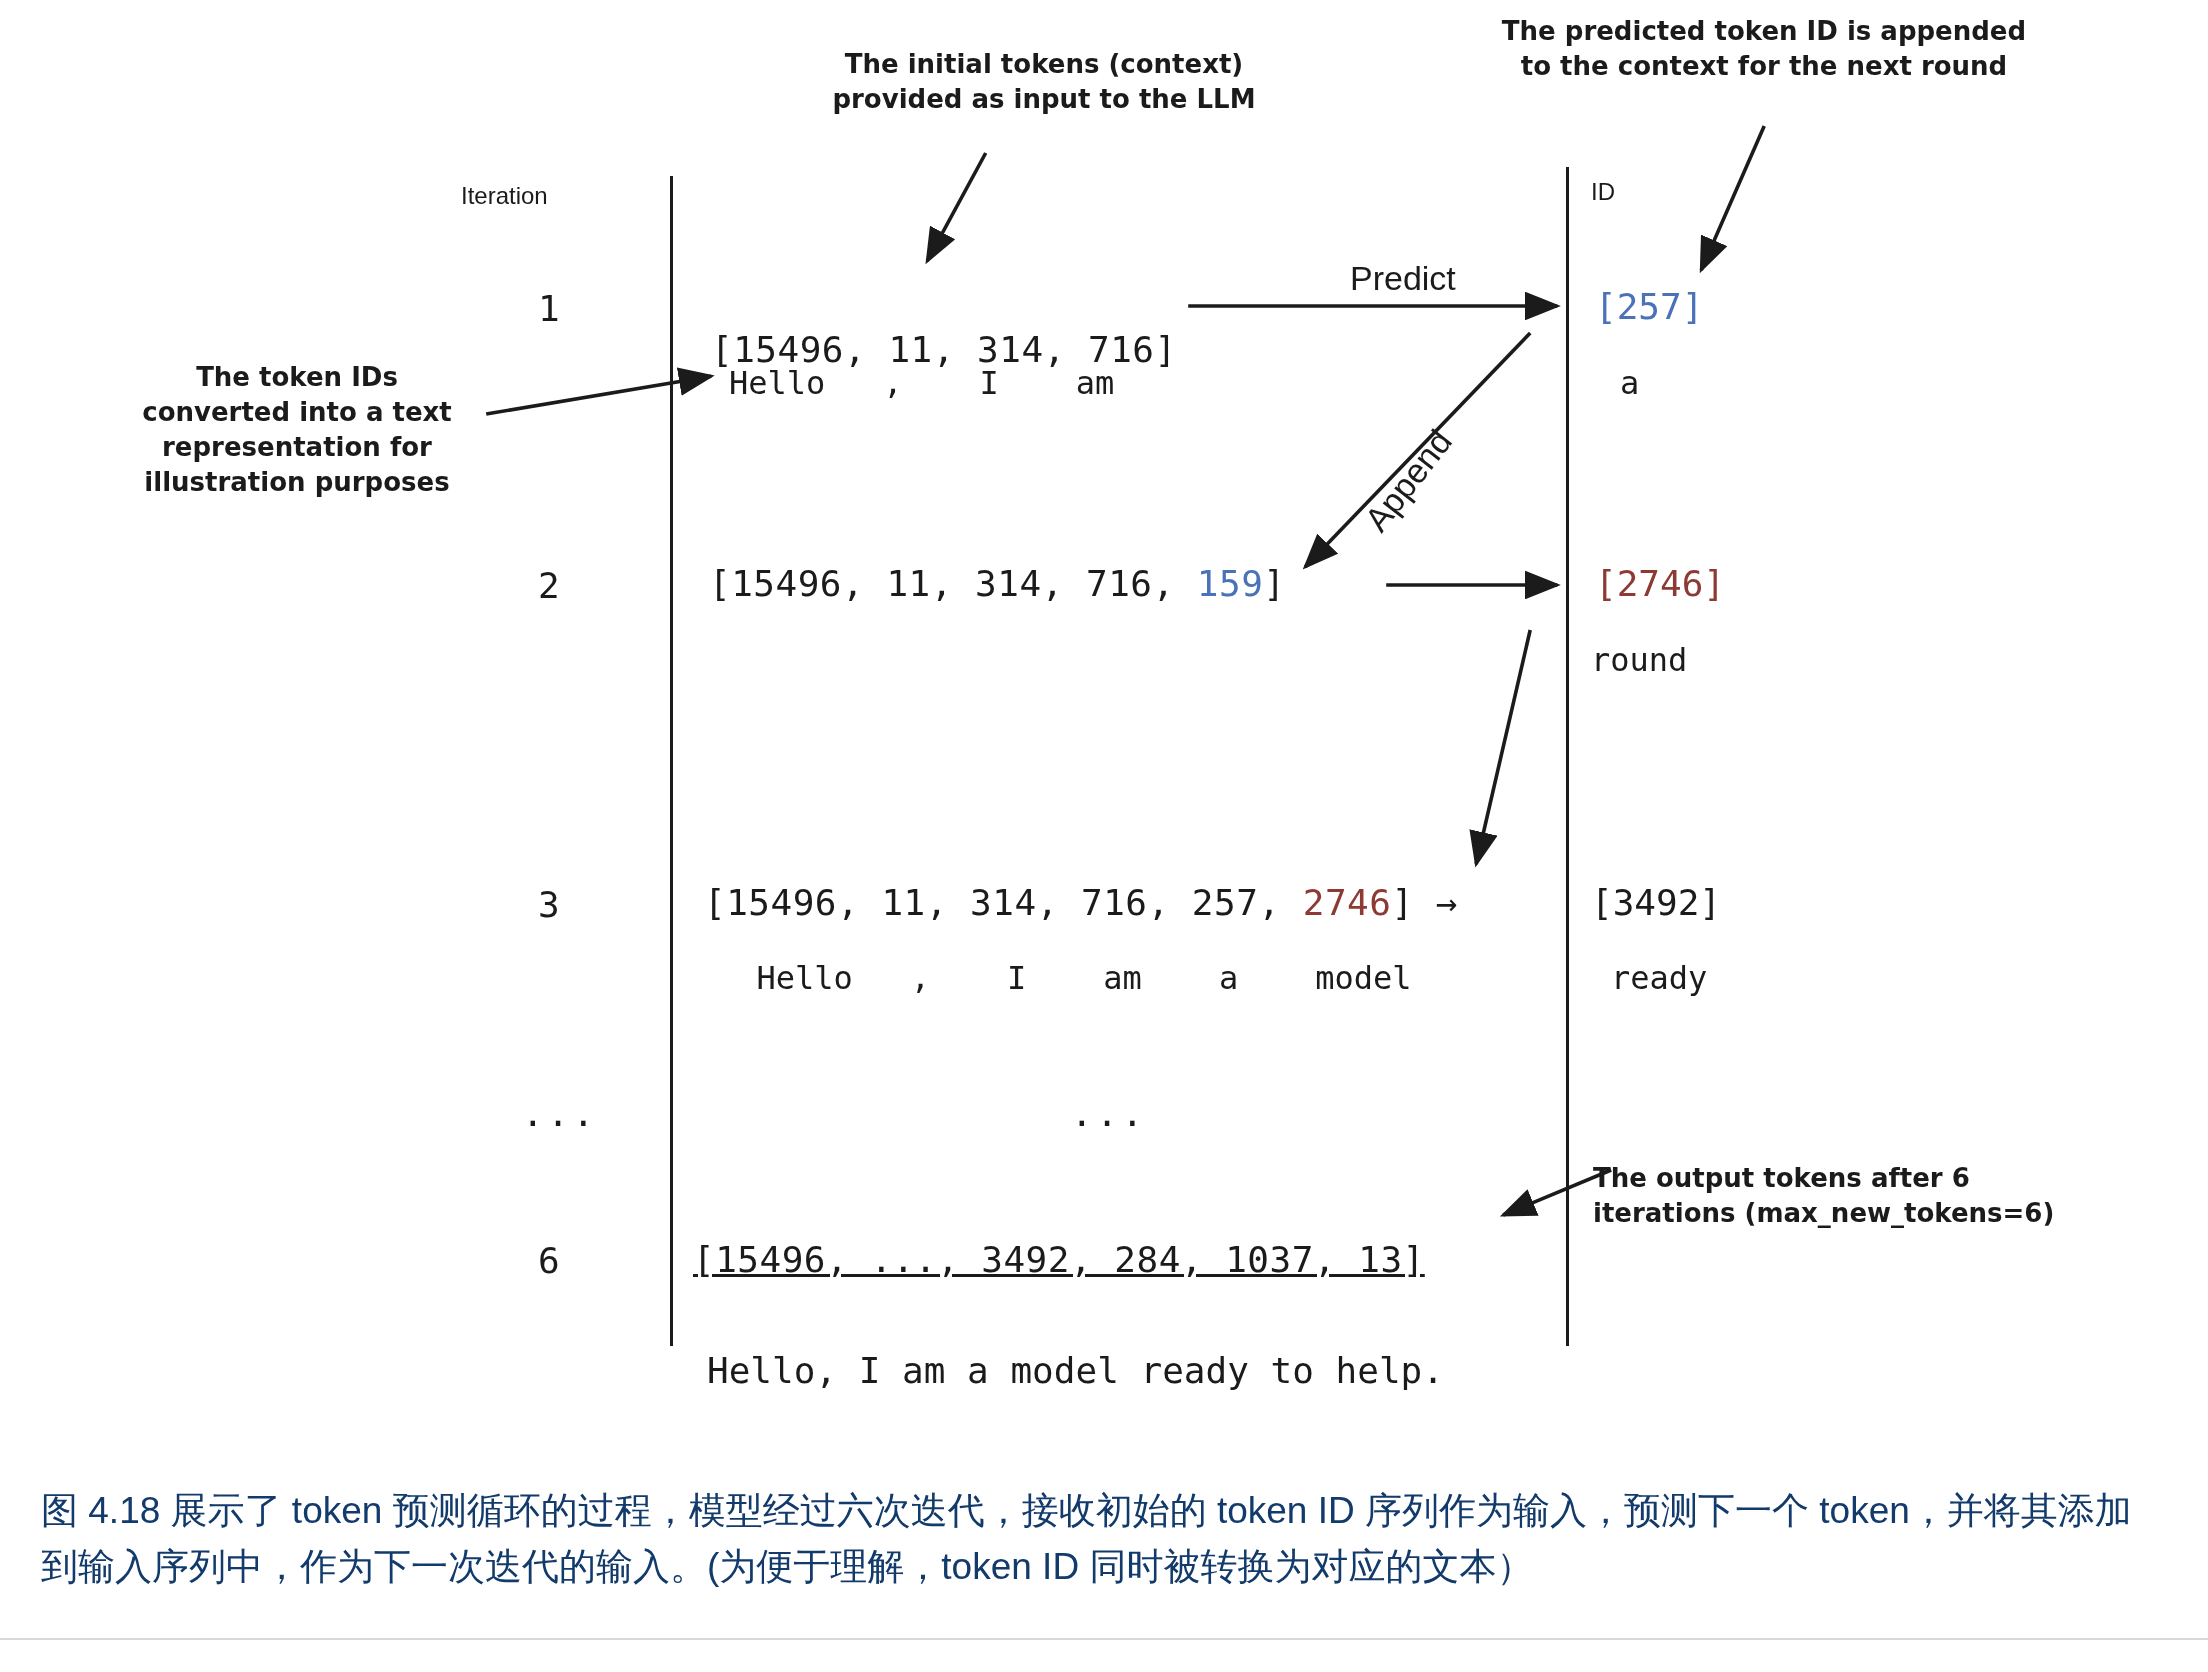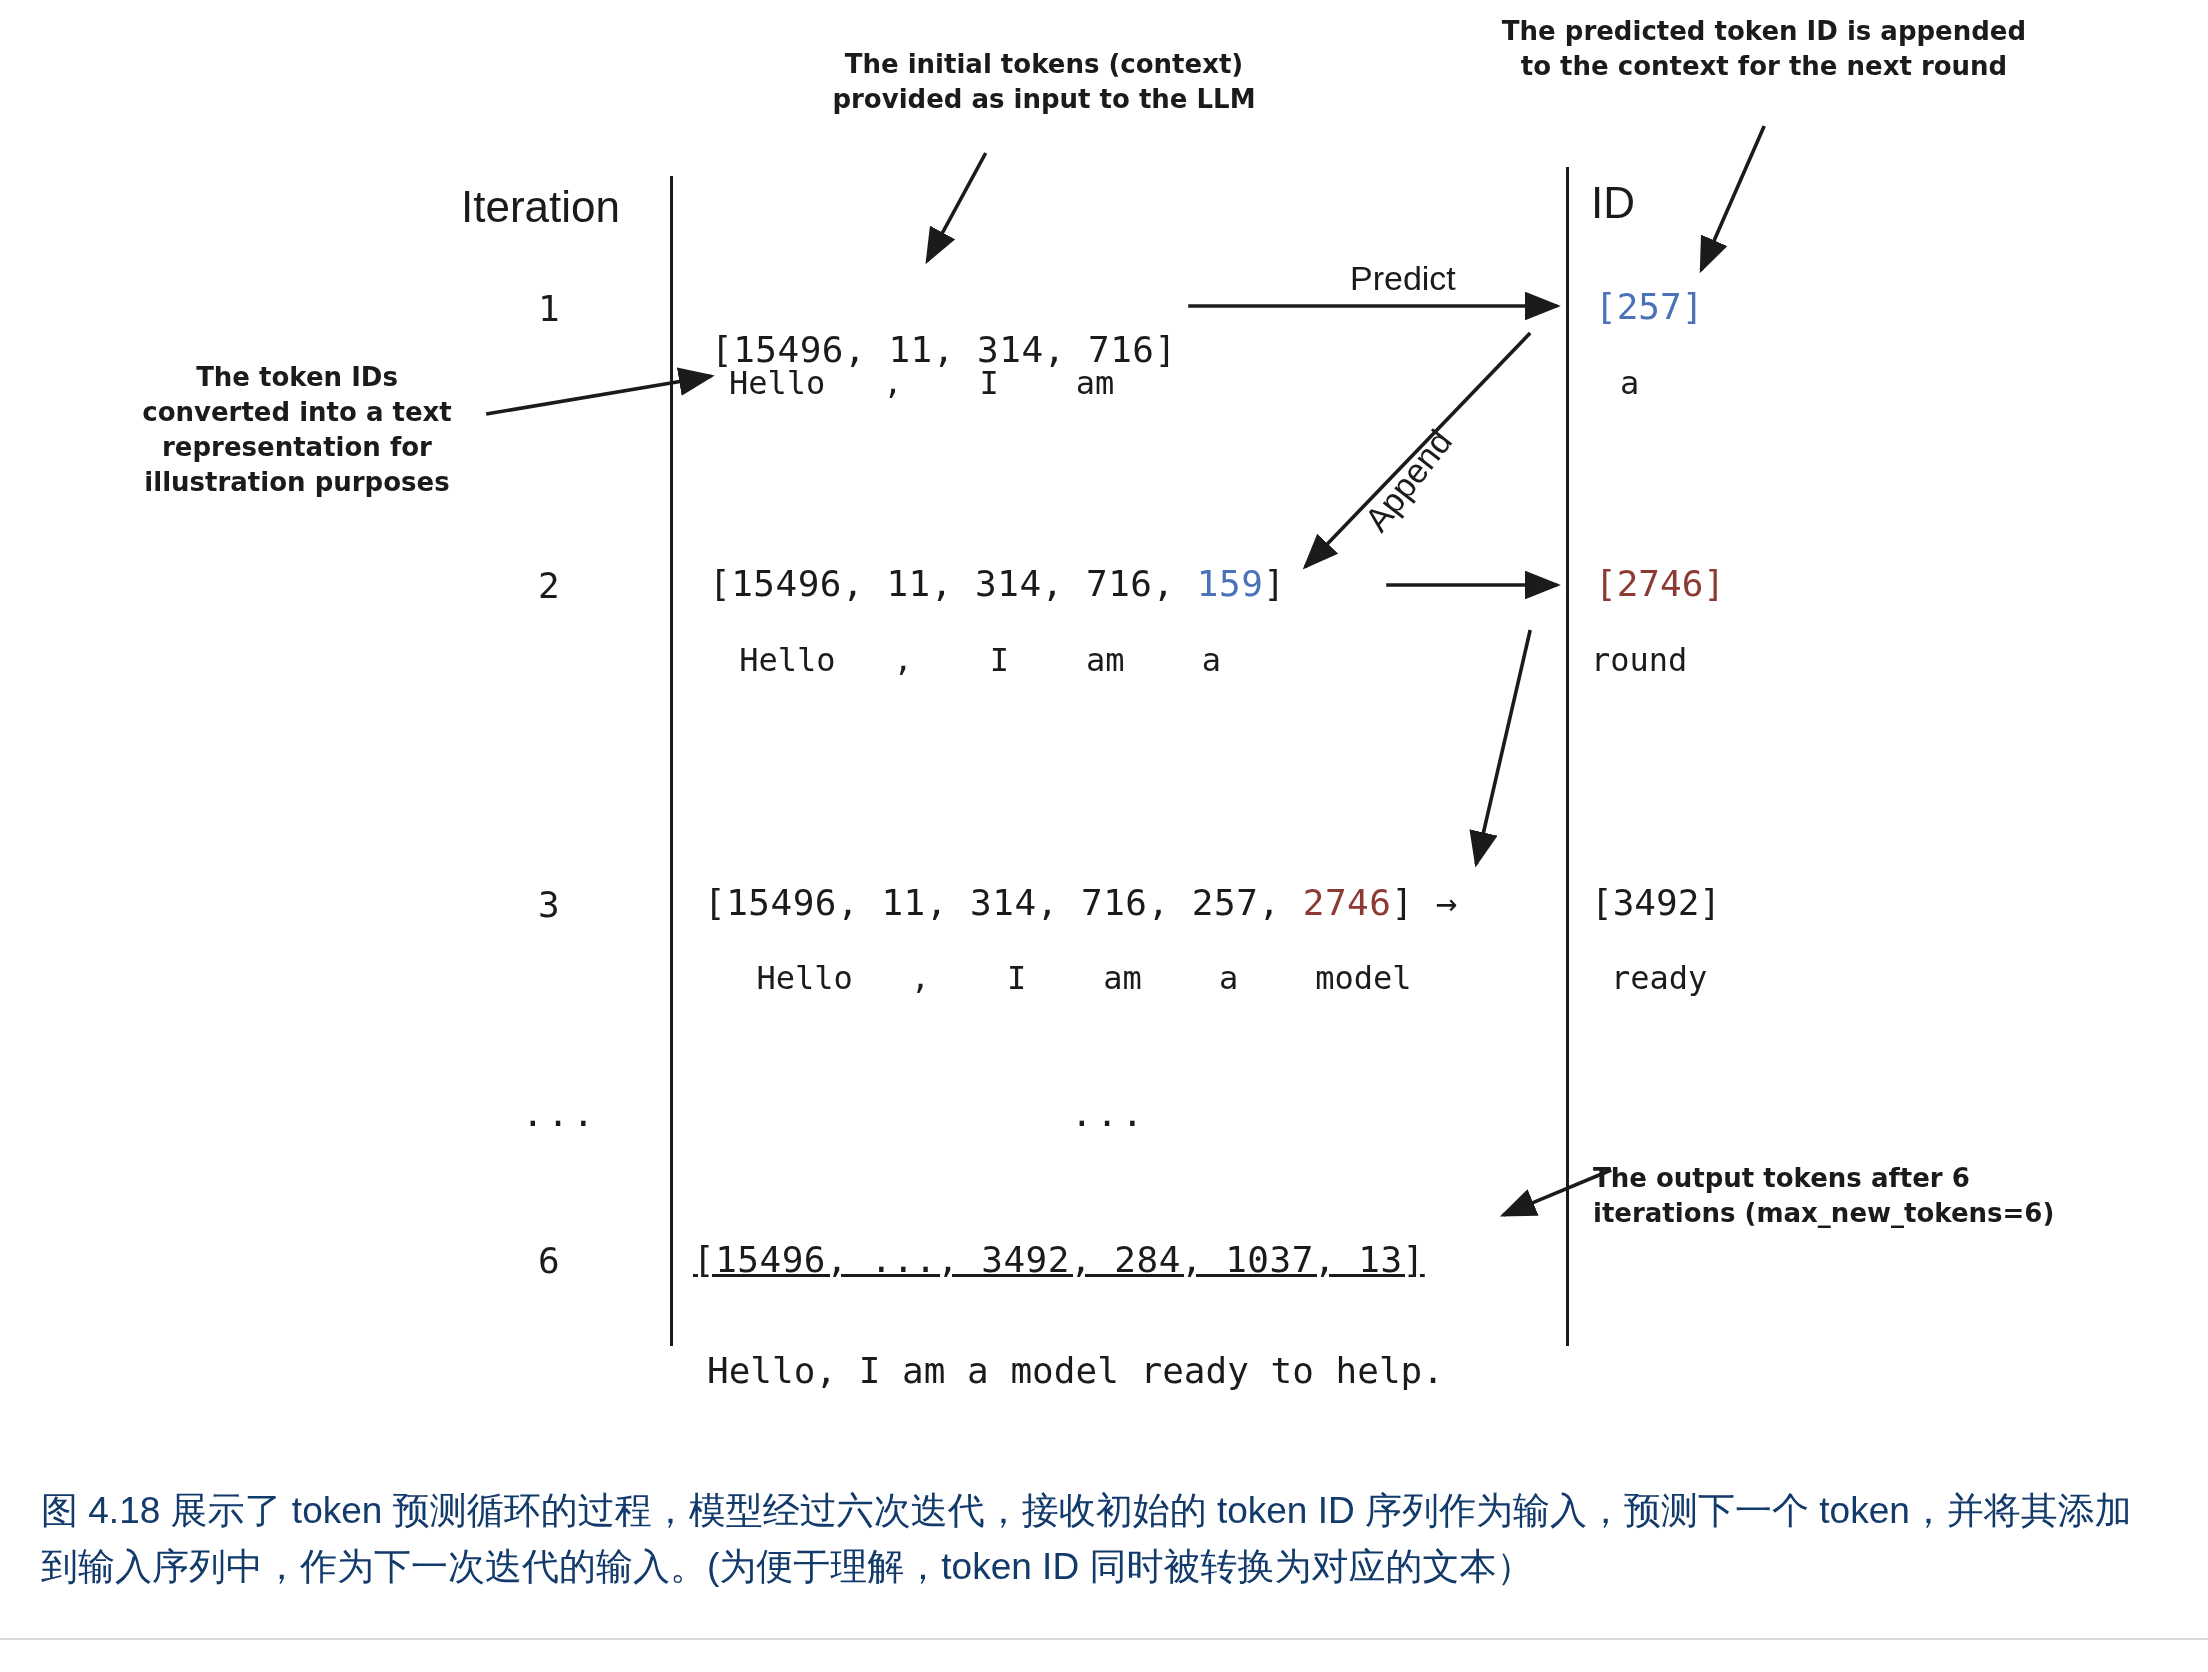--- a/index.html
+++ b/index.html
@@ -26,21 +26,21 @@
     font-weight: bold;
     font-size: 26px;
     color: #1b1b1b;
     line-height: 1.35;
     text-align: center;
     white-space: pre-line;
   }
   .label {
     position: absolute;
     font-family: "Liberation Sans", sans-serif;
-    font-size: 44px;
+    font-size: 24px;
     color: #1b1b1b;
   }
   .iter-num {
     position: absolute;
     font-family: "DejaVu Sans Mono", monospace;
     font-size: 36px;
     color: #1b1b1b;
   }
   .seq {
     position: absolute;
@@ -152,21 +152,20 @@
   <div class="append-label" style="left:1357px; top:515px;">Append</div>
 
   <div class="iter-num" style="left:538px; top:288px;">1</div>
   <div class="seq" style="left:711px; top:286px;margin-top:43px;">[15496, 11, 314, 716]</div>
   <div class="words" style="left:729px; top:364px;">Hello   ,    I    am</div>
   <div class="idval" style="left:1595px; top:286px; color:#4a72b8;">[257]</div>
   <div class="words" style="left:1620px; top:364px;">a</div>
 
   <div class="iter-num" style="left:538px; top:565px;">2</div>
   <div class="seq" style="left:709px; top:563px;"><span>[15496, 11, 314, 716, </span><span style="color:#4a72b8;">159</span><span>]</span></div>
-  <div class="words" style="left:720px; top:641px;"> Hello   ,    I    am    a</div>
   <div class="idval" style="left:1595px; top:563px; color:#8c3a33;">[2746]</div>
   <div class="words" style="left:1591px; top:641px;">round</div>
 
   <div class="iter-num" style="left:538px; top:884px;">3</div>
   <div class="seq" style="left:704px; top:882px;"><span>[15496, 11, 314, 716, 257, </span><span style="color:#8c3a33;">2746</span><span>] →</span></div>
   <div class="words" style="left:718px; top:959px;">  Hello   ,    I    am    a    model</div>
   <div class="idval" style="left:1591px; top:882px; color:#1b1b1b;">[3492]</div>
   <div class="words" style="left:1611px; top:959px;">ready</div>
 
   <div class="dots" style="left:522px; top:1093px;">...</div>

